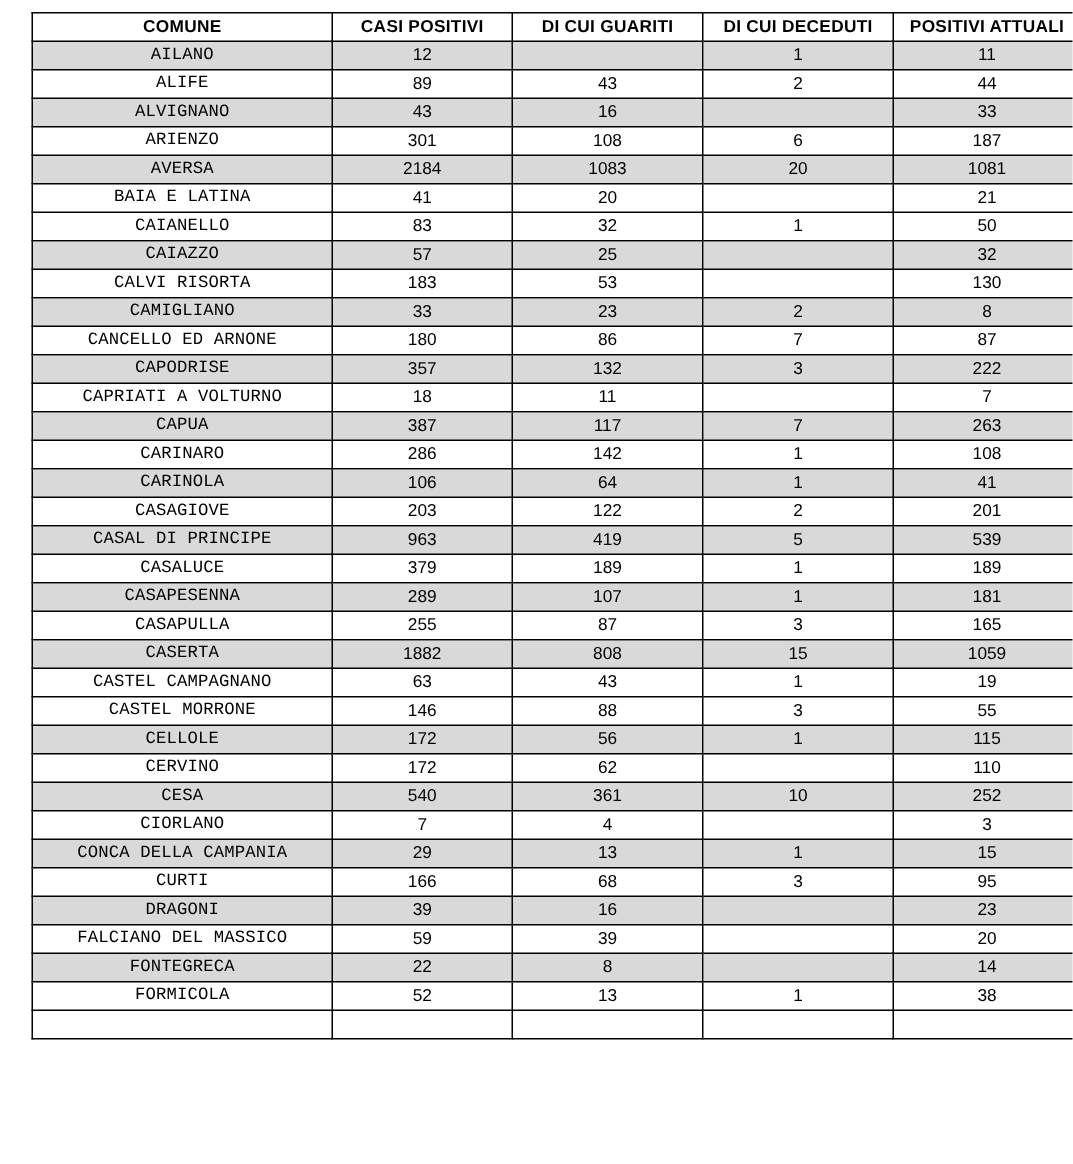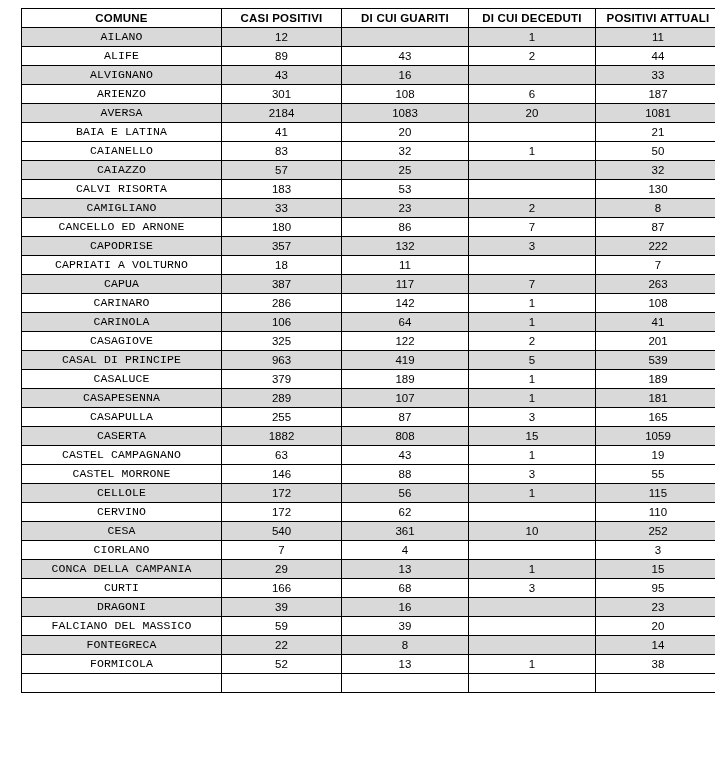--- a/index.html
+++ b/index.html
@@ -183,21 +183,21 @@
         </tr>
         <tr class="shaded">
           <td class="cell-name">CARINOLA</td>
           <td>106</td>
           <td>64</td>
           <td>1</td>
           <td>41</td>
         </tr>
         <tr class="plain">
           <td class="cell-name">CASAGIOVE</td>
-          <td>325</td>
+          <td>203</td>
           <td>122</td>
           <td>2</td>
           <td>201</td>
         </tr>
         <tr class="shaded">
           <td class="cell-name">CASAL DI PRINCIPE</td>
           <td>963</td>
           <td>419</td>
           <td>5</td>
           <td>539</td>

